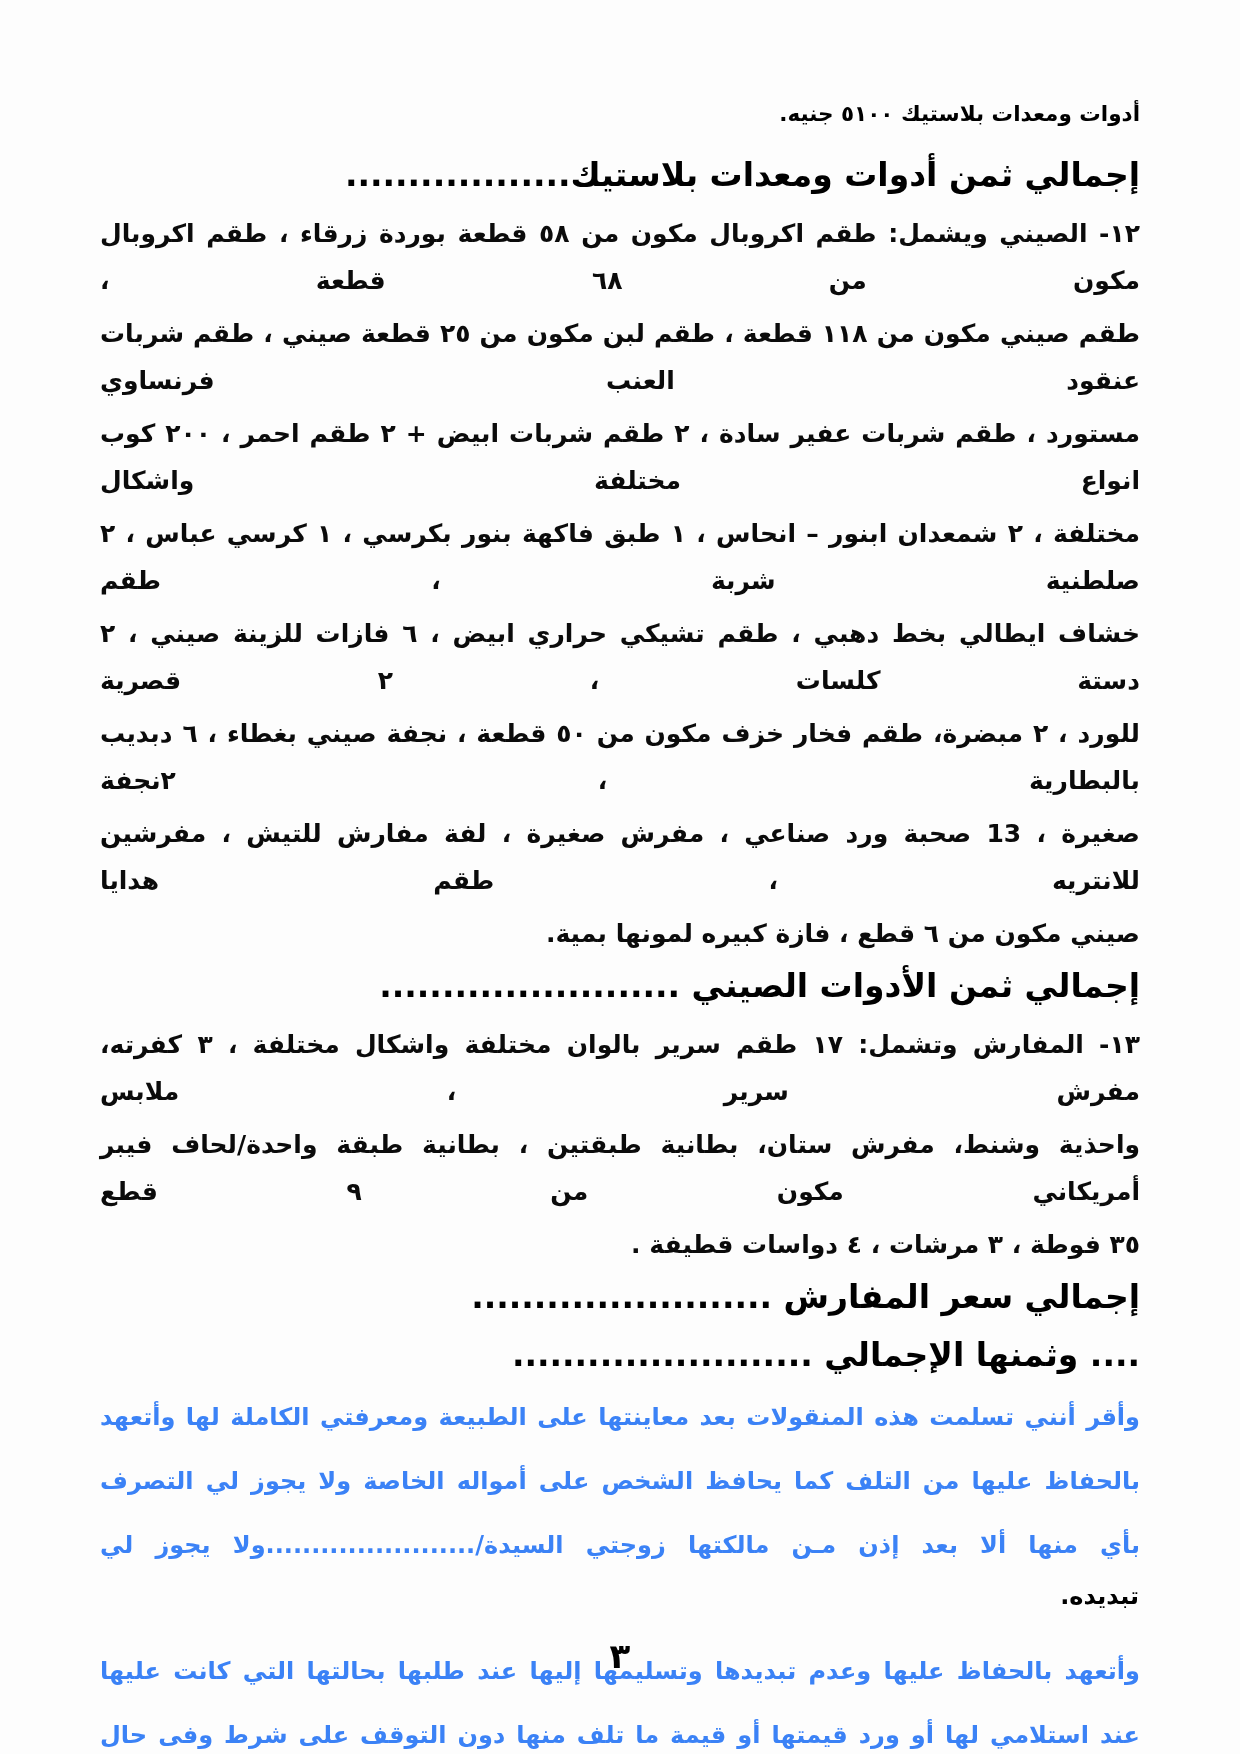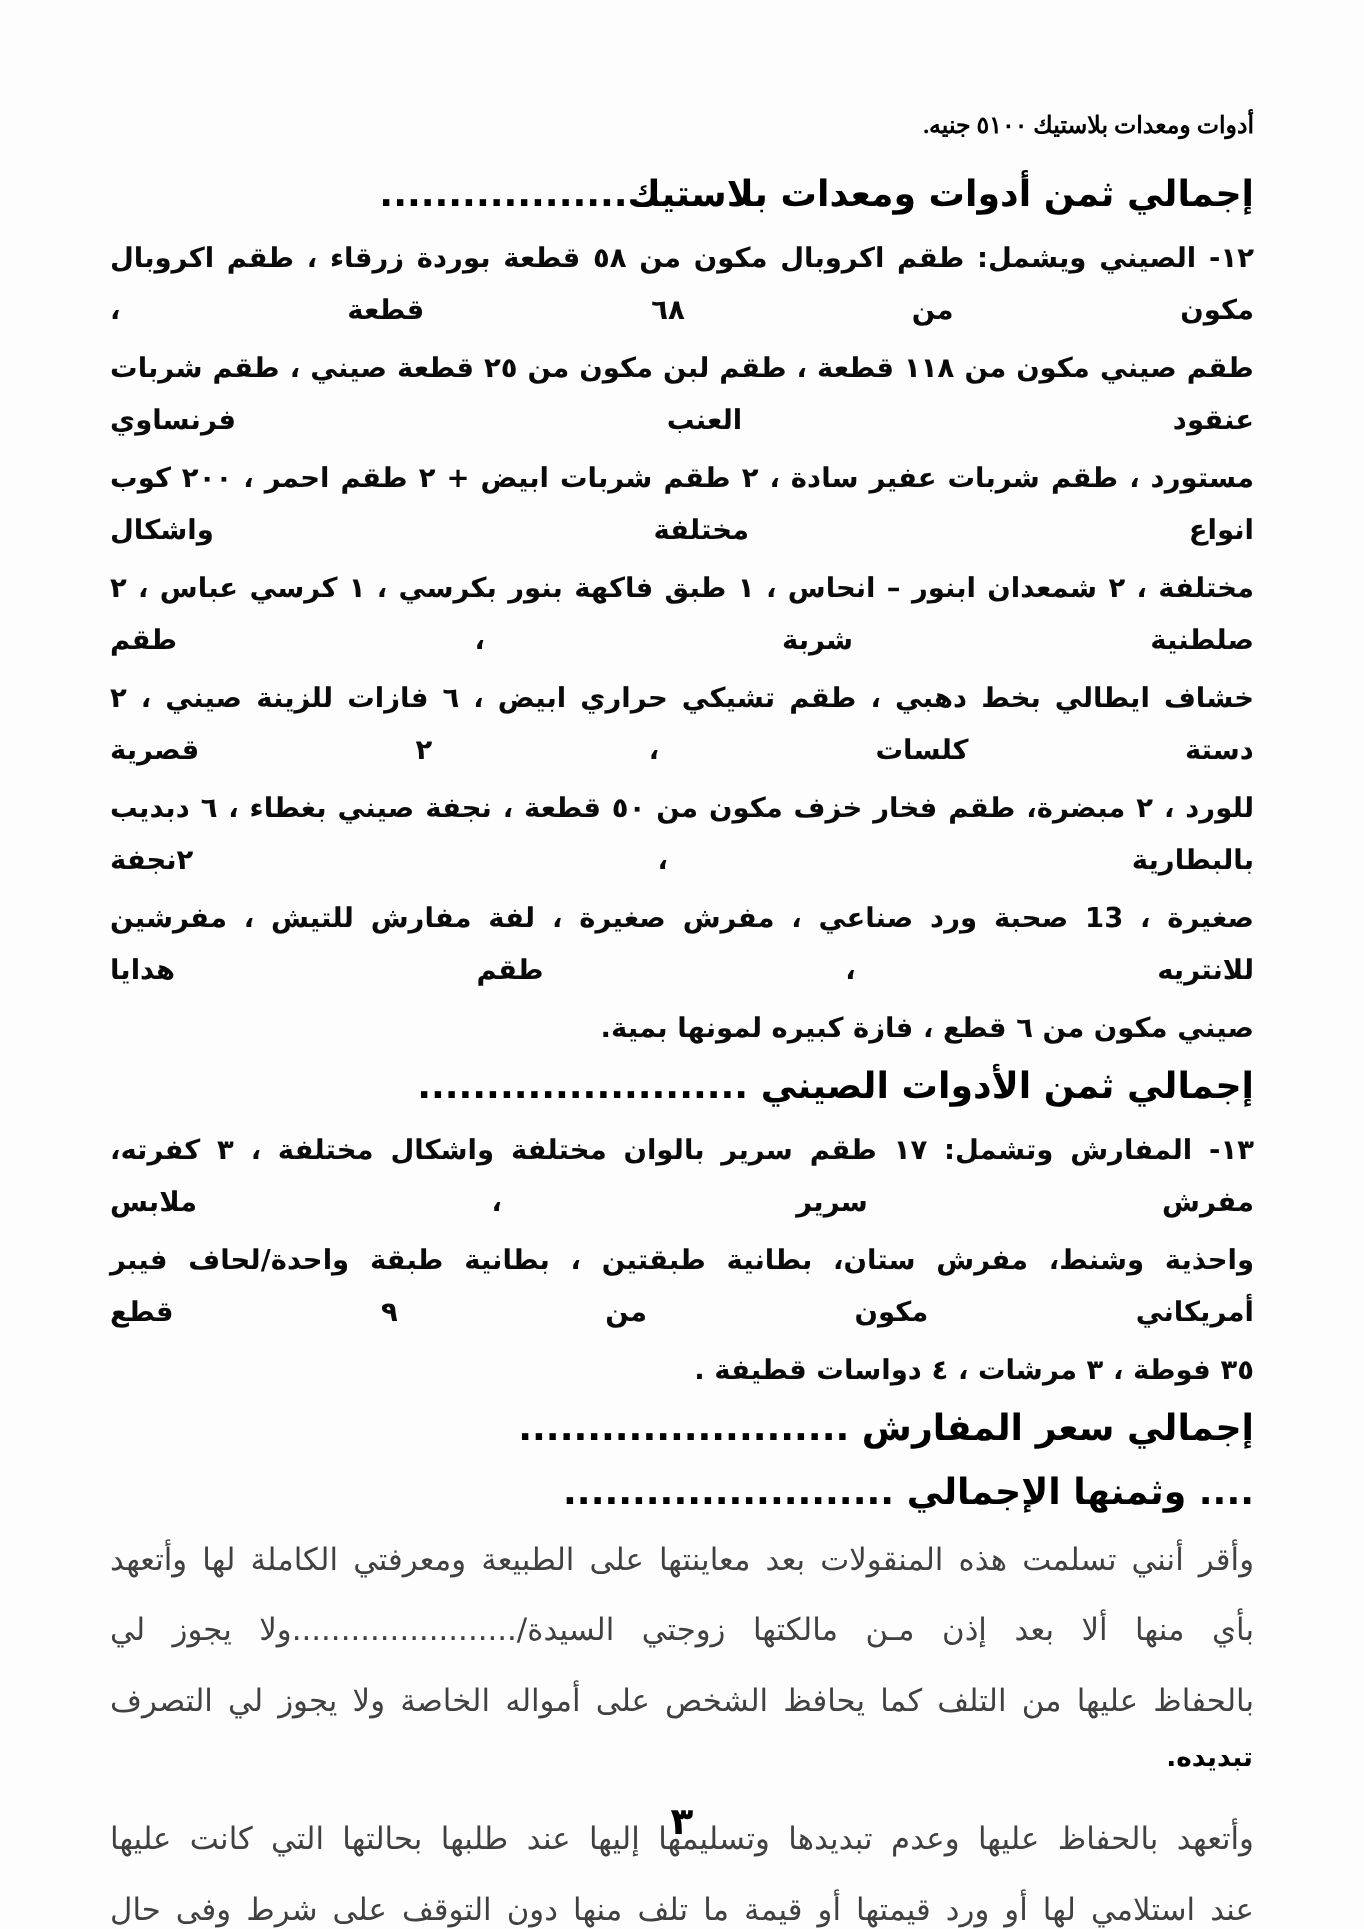--- a/index.html
+++ b/index.html
@@ -36,21 +36,21 @@
 
   
   .lead-line {
     font-size: 21.5px;
     line-height: 44px;
     font-weight: 600;
     text-align: right;
     margin: 0 0 16px 0;
     padding-right: 0;
   }
-  .lead-line .inner { display: inline-block; font-family: Liberation Serif, serif; }
+  .lead-line .inner { display: inline-block; }
 
   
   .total-heading {
     font-size: 33px;
     font-weight: 800;
     line-height: 46px;
     text-align: right;
     margin: 4px 0 12px 0;
     color: #000;
     letter-spacing: 0px;
@@ -63,27 +63,27 @@
     font-weight: 600;
     text-align: justify;
     text-align-last: right;
     margin: 0 0 6px 0;
     color: #0b0b0b;
   }
   .item-par.stretch { text-align-last: justify; }
 
   
   .declare-par {
-    font-size: 28px;
-    font-weight: 400;
+    font-size: 24px;
+    font-weight: 700;
     line-height: 50px;
     text-align: justify;
     text-align-last: right;
     margin: 14px 0 0 0;
-    color: #404040;
+    color: #3b82f6;
     letter-spacing: 0px;
   }
   .declare-par.justified { text-align-last: justify; }
 
   .tail-line {
     font-size: 24px;
     font-weight: 800;
     line-height: 50px;
     text-align: right;
     margin: 1px;
@@ -137,22 +137,22 @@
       <p class="item-par">٣٥ فوطة ، ٣ مرشات ، ٤ دواسات قطيفة .</p>
     </div>
 
     <p class="total-heading">إجمالي سعر المفارش ........................</p>
 
 
     <p class="total-heading">.... وثمنها الإجمالي ........................</p>
 
     <div>
       <p class="declare-par justified">وأقر أنني تسلمت هذه المنقولات بعد معاينتها على الطبيعة ومعرفتي الكاملة لها وأتعهد</p>
+      <p class="declare-par justified">بالحفاظ عليها من التلف كما يحافظ الشخص على أمواله الخاصة ولا يجوز لي التصرف</p>
       <p class="declare-par justified">بأي منها ألا بعد إذن مـن مالكتها زوجتي السيدة/.......................ولا يجوز لي</p>
-      <p class="declare-par justified">بالحفاظ عليها من التلف كما يحافظ الشخص على أمواله الخاصة ولا يجوز لي التصرف</p>
       <p class="tail-line">تبديده.</p>
     </div>
 
     <div class="spacer-sm"></div>
 
     <div>
       <p class="declare-par justified">وأتعهد بالحفاظ عليها وعدم تبديدها وتسليمها إليها عند طلبها بحالتها التي كانت عليها</p>
       <p class="declare-par justified">عند استلامي لها أو ورد قيمتها أو قيمة ما تلف منها دون التوقف على شرط وفى حال الامتناع</p>
 
     </div>

